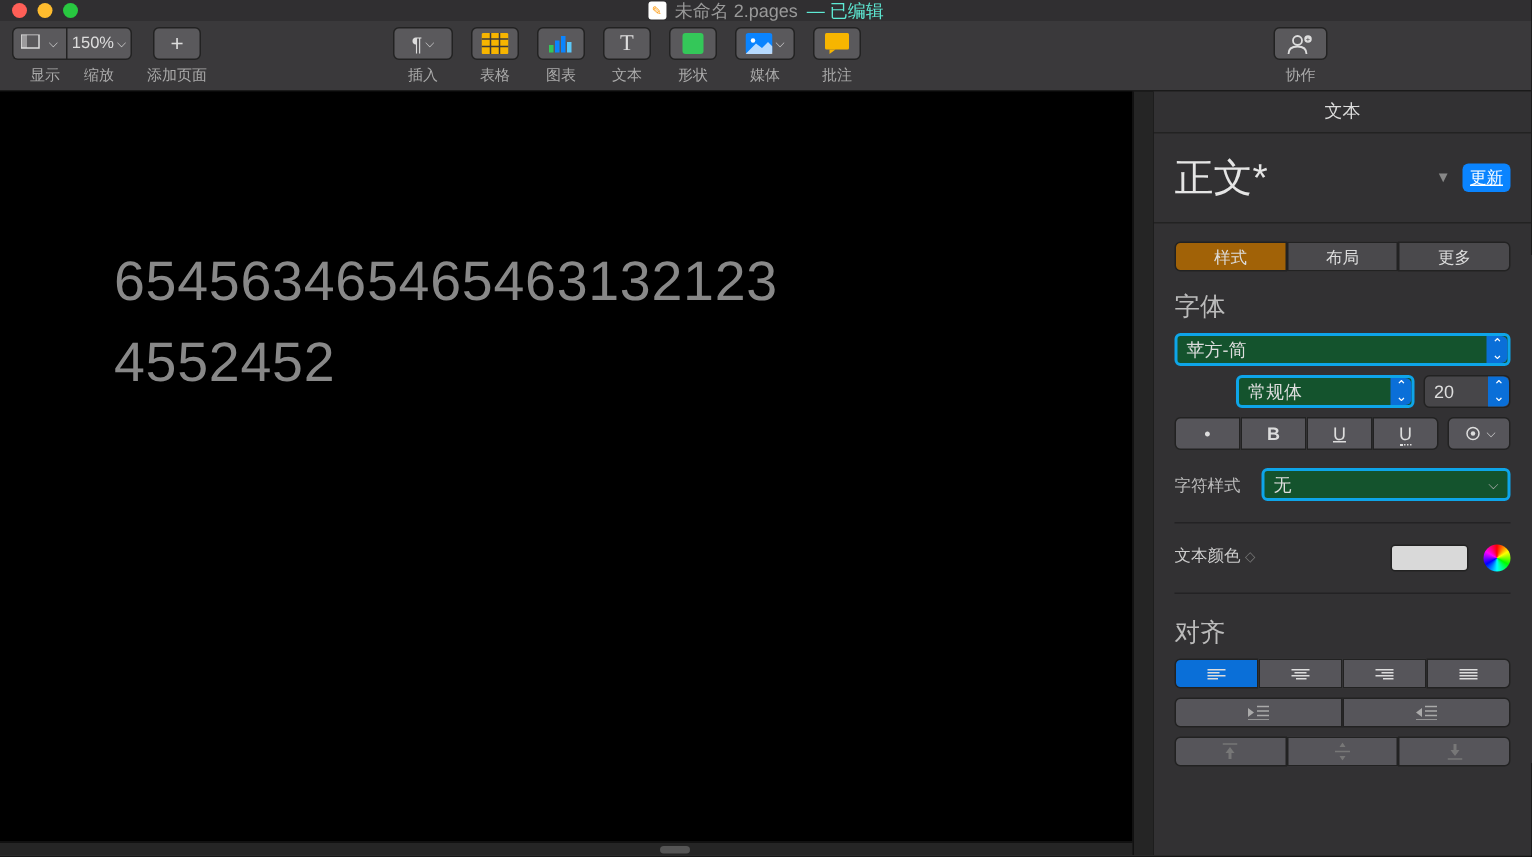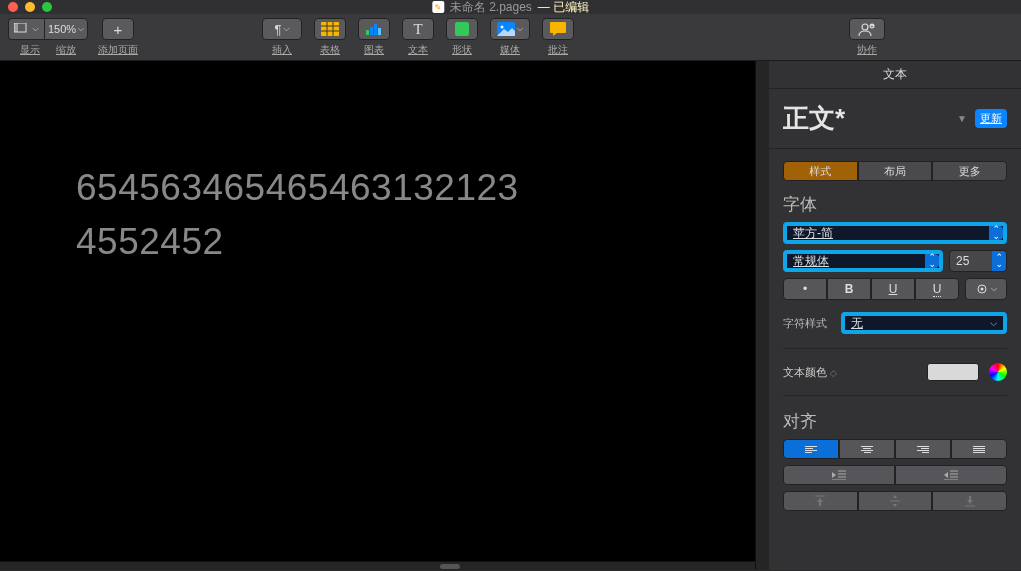--- a/index.html
+++ b/index.html
@@ -4,71 +4,71 @@
 <style>
 * { margin:0; padding:0; box-sizing:border-box; font-family:-apple-system,"PingFang SC","Helvetica Neue",sans-serif; }
 body { width:1021px; height:571px; background:#2b2b2b; color:#ccc; font-size:11px; overflow:hidden; }
 .titlebar { height:14px; background:#302f31; display:flex; align-items:center; position:relative; }
 .traffic { display:flex; gap:7px; padding-left:8px; align-items:center; }
 .dot { width:10px; height:10px; border-radius:50%; }
 .red{background:#ff5f57}.yellow{background:#febc2e}.green{background:#28c840}
 .title { position:absolute; left:50%; transform:translateX(-50%); display:flex; gap:6px; align-items:center; font-size:12px; }
 .title-icon{width:12px;height:12px;background:#fff;border-radius:2px;display:flex;align-items:center;justify-content:center;font-size:8px;color:#ff9500;}
 .title-main{color:#999}
-.title-sub{color:#fef9c3}
+.title-sub{color:#5eead4}
 .toolbar { height:47px; background:#3a393b; display:flex; align-items:flex-start; padding:4px 8px; border-bottom:1px solid #1a1a1a; position:relative;}
 .tool-group{display:flex;flex-direction:column;align-items:center;gap:3px;}
 .tool-btns{display:flex;gap:0;}
 .btn{background:#5a595c;border:1px solid #222;height:22px;display:flex;align-items:center;justify-content:center;border-radius:4px;cursor:pointer;color:#ddd;font-size:11px;}
 .seg-l{border-radius:4px 0 0 4px;border-right:none;}
 .seg-r{border-radius:0 4px 4px 0;}
-.tool-label{font-size:10px;color:#aaa;text-align:center;text-decoration:underline;}
+.tool-label{font-size:10px;color:#aaa;text-align:center;}
 .tb-left{display:flex;gap:10px;}
 .tb-center{position:absolute;left:262px;display:flex;gap:12px;}
 .tb-right{position:absolute;right:8px;display:flex;gap:12px;}
 .tb-collab{position:absolute;right:136px;}
 .icon-box{width:32px;height:22px;}
 .main{display:flex;height:509px;}
 .canvas-wrap{flex:1;background:#000;position:relative;display:flex;}
 .canvas{flex:1;background:#000;padding:100px 0 0 76px;}
 .doc-text{color:#888;font-size:37px;font-weight:400;line-height:1.45;letter-spacing:0.5px;}
 .vscroll{width:14px;background:#252525;border-left:1px solid #111;}
 .hscroll{position:absolute;bottom:0;left:0;right:14px;height:9px;background:#252525;border-top:1px solid #111;}
 .hscroll::after{content:"";position:absolute;left:440px;width:20px;height:5px;top:2px;background:#555;border-radius:3px;}
 .sidebar{width:252px;background:#323133;display:flex;flex-direction:column;}
 .sb-tabs{height:28px;display:flex;align-items:center;justify-content:center;border-bottom:1px solid #222;}
 .sb-tab{color:#ddd;font-size:12px;}
 .style-head{display:flex;align-items:center;padding:12px 14px;gap:8px;border-bottom:1px solid #222;}
-.style-name{font-size:26px;color:#e5e5e5;flex:1;font-weight:700;}
+.style-name{font-size:26px;color:#e5e5e5;flex:1;font-weight:400;}
 .tri{color:#888;font-size:10px;}
 .update-btn{background:#0a84ff;color:#fff;border-radius:4px;padding:2px 5px;font-size:11px;cursor:pointer;text-decoration:underline;}
 .sb-body{padding:12px 14px;display:flex;flex-direction:column;gap:12px;overflow:auto;}
 .seg3{display:flex;width:100%;}
 .seg3 .seg{flex:1;height:20px;background:#4a494c;border:1px solid #222;display:flex;align-items:center;justify-content:center;font-size:11px;color:#ddd;cursor:pointer;}
 .seg3 .seg.active{background:#a16207;}
 .seg3 .seg:first-child{border-radius:4px 0 0 4px;}
 .seg3 .seg:last-child{border-radius:0 4px 4px 0;}
 .sec-label{font-size:17px;color:#bbb;}
-.dropdown{width:100%;height:22px;background:#0f172a;border:4px solid #0ea5e9;border-radius:4px;display:flex;align-items:center;padding:0 6px;color:#ddd;font-size:12px;position:relative;cursor:pointer;text-decoration:underline;}
+.dropdown{width:100%;height:22px;background:#14532d;border:2px solid #0ea5e9;border-radius:4px;display:flex;align-items:center;padding:0 6px;color:#ddd;font-size:12px;position:relative;cursor:pointer;}
 .dropdown.blue-caps::after{content:"";position:absolute;right:0;top:0;bottom:0;width:14px;background:#0a6fd8;border-radius:0 4px 4px 0;}
 .dropdown .caps{position:absolute;right:3px;font-size:9px;color:#fff;z-index:1;line-height:7px;}
 .row{display:flex;gap:6px;align-items:center;}
-.row .dropdown{flex:1;}
+.row .dropdown{flex:1;margin-left:41px;}
 .size-box{width:58px;height:22px;background:#474649;border:1px solid #222;border-radius:4px;display:flex;align-items:center;padding:0 6px;color:#ddd;font-size:12px;position:relative;}
 .size-box::after{content:"";position:absolute;right:0;top:0;bottom:0;width:14px;background:#0a6fd8;border-radius:0 4px 4px 0;}
 .size-box .caps{position:absolute;right:3px;font-size:9px;color:#fff;z-index:1;line-height:7px;}
 .biu{display:flex;gap:6px;}
 .biu-seg{display:flex;flex:1;}
 .biu-btn{flex:1;height:22px;background:#56555a;border:1px solid #222;display:flex;align-items:center;justify-content:center;font-size:12px;cursor:pointer;color:#ddd;}
 .biu-btn:first-child{border-radius:4px 0 0 4px;}
 .biu-btn:last-child{border-radius:0 4px 4px 0;}
 .gear{width:42px;height:22px;background:#56555a;border:1px solid #222;border-radius:4px;display:flex;align-items:center;justify-content:center;cursor:pointer;}
 .row2{display:flex;align-items:center;gap:10px;}
 .row2 .lbl{font-size:11px;color:#bbb;min-width:48px;}
-.color-row{display:flex;align-items:center;gap:10px;}
+.color-row{display:flex;align-items:flex-start;gap:10px;}
 .color-swatch{width:52px;height:18px;background:#d9d9d9;border:1px solid #222;border-radius:3px;}
 .color-wheel{width:18px;height:18px;border-radius:50%;background:conic-gradient(red,yellow,lime,cyan,blue,magenta,red);cursor:pointer;}
 .divider{height:1px;background:#232224;margin:2px 0;}
 .align-grid{display:flex;width:100%;}
 .align-btn{flex:1;height:20px;background:#56555a;border:1px solid #222;display:flex;align-items:center;justify-content:center;cursor:pointer;}
 .align-btn.active{background:#0a6fd8;}
 .align-btn:first-child{border-radius:4px 0 0 4px;}
 .align-btn:last-child{border-radius:0 4px 4px 0;}
 .align-ico{display:flex;flex-direction:column;gap:1px;align-items:flex-start;width:12px;}
 .align-ico span{height:1px;background:#ddd;display:block;}
@@ -230,21 +230,21 @@
           <span>苹方-简</span>
           <span class="caps">⌃<br>⌄</span>
         </div>
         <div style="height:6px"></div>
         <div class="row">
           <div class="dropdown blue-caps" style="flex:1">
             <span>常规体</span>
             <span class="caps">⌃<br>⌄</span>
           </div>
           <div class="size-box">
-            <span>25</span>
+            <span>20</span>
             <span class="caps">⌃<br>⌄</span>
           </div>
         </div>
         <div style="height:6px"></div>
         <div class="biu">
           <div class="biu-seg">
             <div class="biu-btn">•</div>
             <div class="biu-btn" style="font-weight:bold">B</div>
             <div class="biu-btn" style="text-decoration:underline">U</div>
             <div class="biu-btn">

